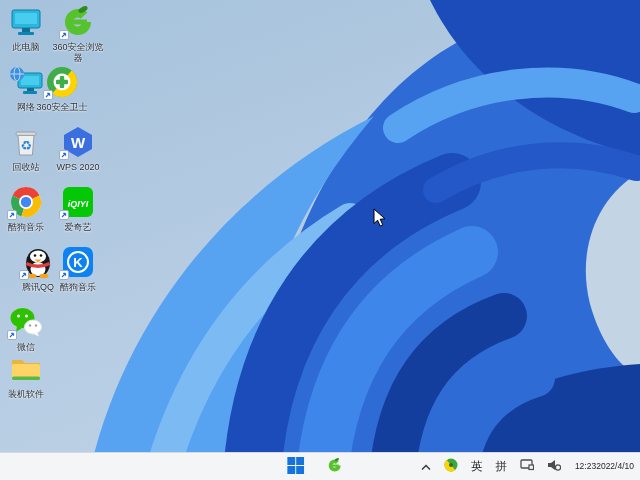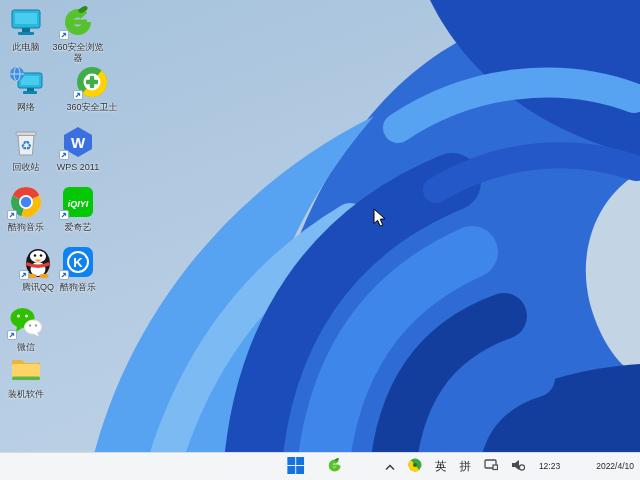--- a/index.html
+++ b/index.html
@@ -24,21 +24,21 @@
              background:#f3f5f7; border-top:1px solid #d5dade;
              display:flex; align-items:center; }
   .tb-center { position:absolute; left:50%; transform:translateX(-58%);
                display:flex; align-items:center; gap:18px; }
   .tb-right { position:absolute; right:4px; top:0; bottom:0;
               display:flex; align-items:center; gap:9px; }
   .tb-btn { background:none; border:0; padding:2px; display:flex; align-items:center;
             justify-content:center; cursor:default; }
   .ime { font-size:11.5px; color:#1d1f22; }
   .clock { text-align:right; font-size:8.5px; color:#26282b; line-height:1.3;
-           padding-left:3px;gap:36px; }
+           padding-left:3px; }
   .clock span { display:block; }
 
   .cursor { position:absolute; z-index:9; }
 </style>
 </head>
 <body>
 
 <svg class="wallpaper" viewBox="0 0 640 480" aria-hidden="true">
   <path d="M640,14 C556,-6 462,22 392,92 C304,180 258,316 252,480 L640,480 Z" fill="#2e6bd4"></path>
   <path d="M430,0 C468,78 544,134 640,156 L640,0 Z" fill="#1b4cba"></path>
@@ -92,21 +92,21 @@
         <rect x="18" y="23" width="7" height="3" fill="#0d7096"></rect>
         <rect x="14" y="26" width="14" height="3" rx="1" fill="#0d86b4"></rect>
         <circle cx="8" cy="9" r="7" fill="#3f8fe0"></circle>
         <ellipse cx="8" cy="9" rx="3" ry="7" fill="none" stroke="#bcd9f5" stroke-width="1"></ellipse>
         <line x1="1" y1="9" x2="15" y2="9" stroke="#bcd9f5" stroke-width="1"></line>
       </svg>
   </div>
   <div class="lbl">网络</div>
 </div>
 
-<div class="dicon" style="left:64px;top:65px;width:56px">
+<div class="dicon" style="left:34px;top:65px;width:56px">
   <div class="art">
     <svg viewBox="0 0 34 34">
       <circle cx="17" cy="17" r="15" fill="#3fae49"></circle>
       <path d="M17,2 A15,15 0 0 1 17,32 Z" fill="#ffd200" transform="rotate(40 17 17)"></path>
       <circle cx="17" cy="17" r="8.5" fill="#fff"></circle>
       <rect x="14.8" y="11" width="4.4" height="12" rx="1" fill="#3fae49"></rect>
       <rect x="11" y="14.8" width="12" height="4.4" rx="1" fill="#3fae49"></rect>
     </svg>
     <span class="badge">
         <svg viewBox="0 0 10 10">
@@ -133,21 +133,21 @@
     <svg viewBox="0 0 34 34">
         <polygon points="17,2 31,10 31,24 17,32 3,24 3,10" fill="#3b6fe0"></polygon>
         <text x="17" y="23" font-size="15" font-weight="bold" text-anchor="middle" fill="#fff">W</text>
       </svg>
     <span class="badge">
         <svg viewBox="0 0 10 10">
           <path d="M2.5,7.5 L7,3 M7,3 h-3 M7,3 v3" stroke="#1667d9" stroke-width="1.4" fill="none"></path>
         </svg>
       </span>
   </div>
-  <div class="lbl">WPS 2011</div>
+  <div class="lbl">WPS 2020</div>
 </div>
 
 <div class="dicon" style="left:0px;top:185px">
   <div class="art">
     <svg viewBox="0 0 34 34">
       <circle cx="17" cy="17" r="15" fill="#fff"></circle>
       <path d="M17,17 L3.5,10.5 A15,15 0 0 1 30.5,10.5 Z" fill="#ea4335"></path>
       <path d="M17,17 L3.5,10.5 A15,15 0 0 0 12.5,31.3 Z" fill="#34a853"></path>
       <path d="M17,17 L12.5,31.3 A15,15 0 0 0 30.5,10.5 Z" fill="#fbbc05"></path>
       <circle cx="17" cy="17" r="7" fill="#fff"></circle>

